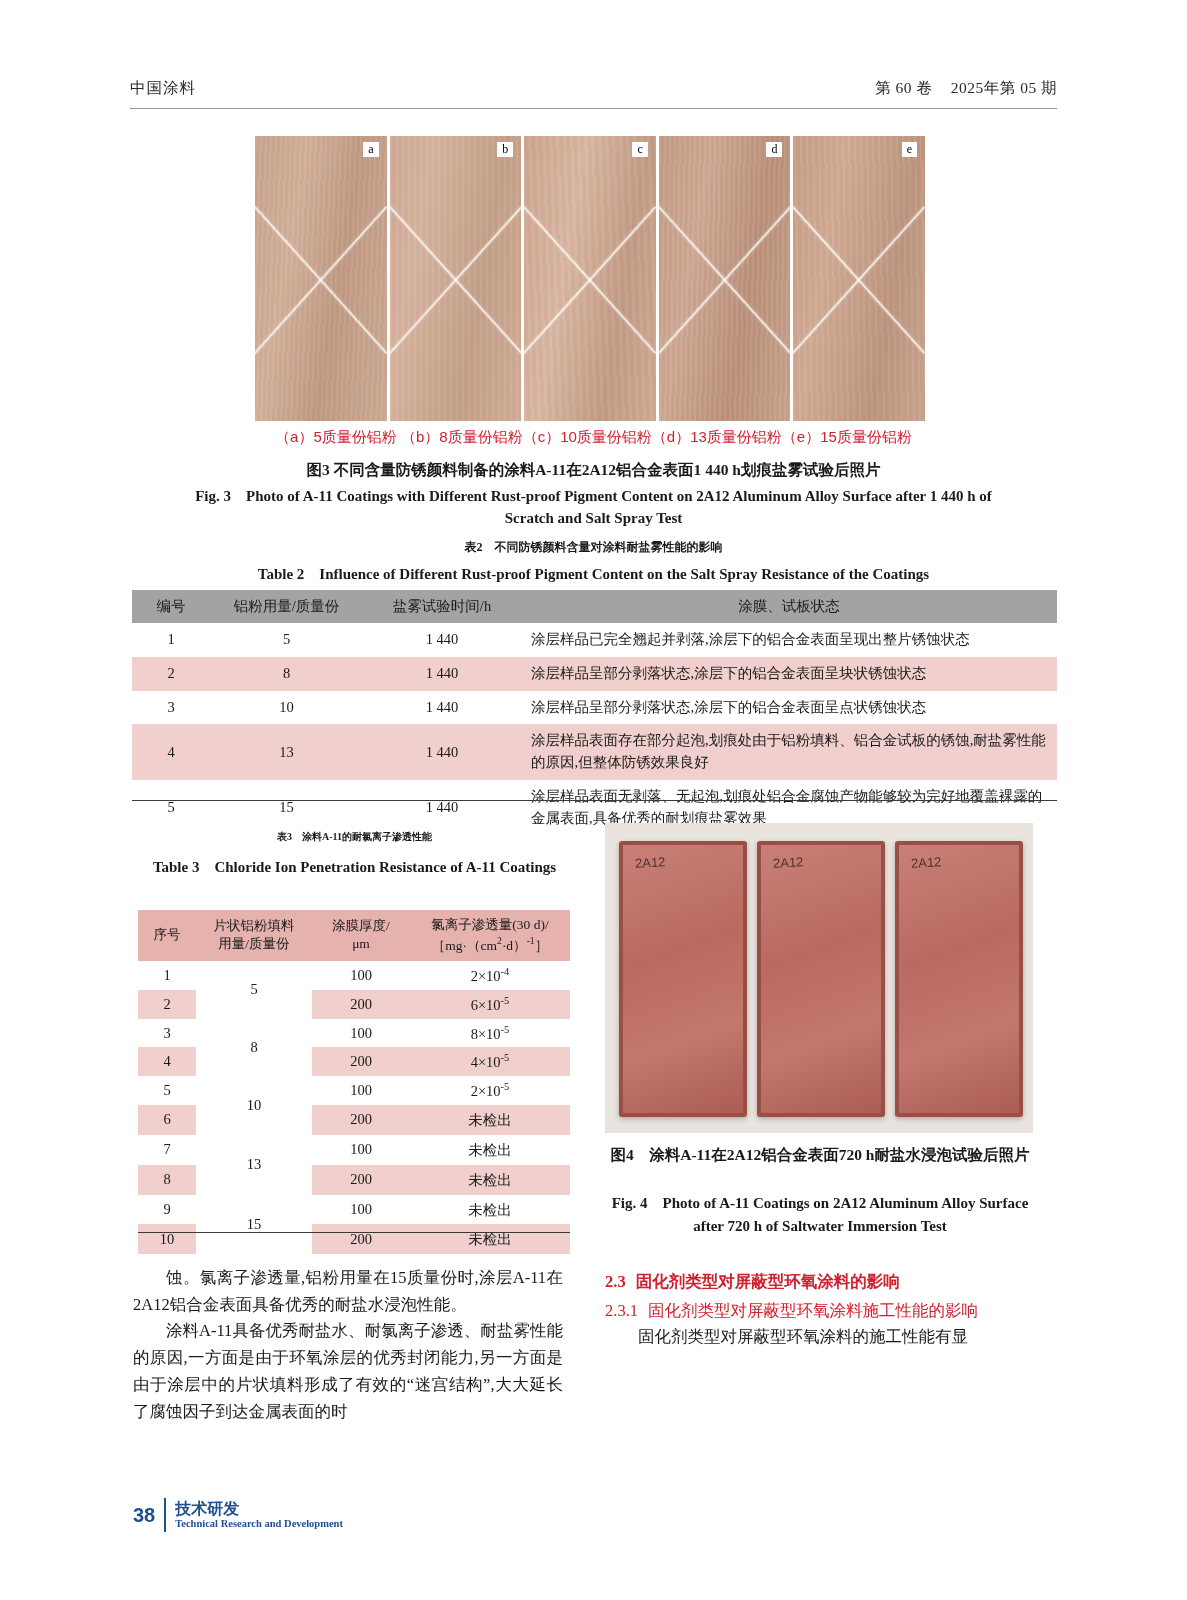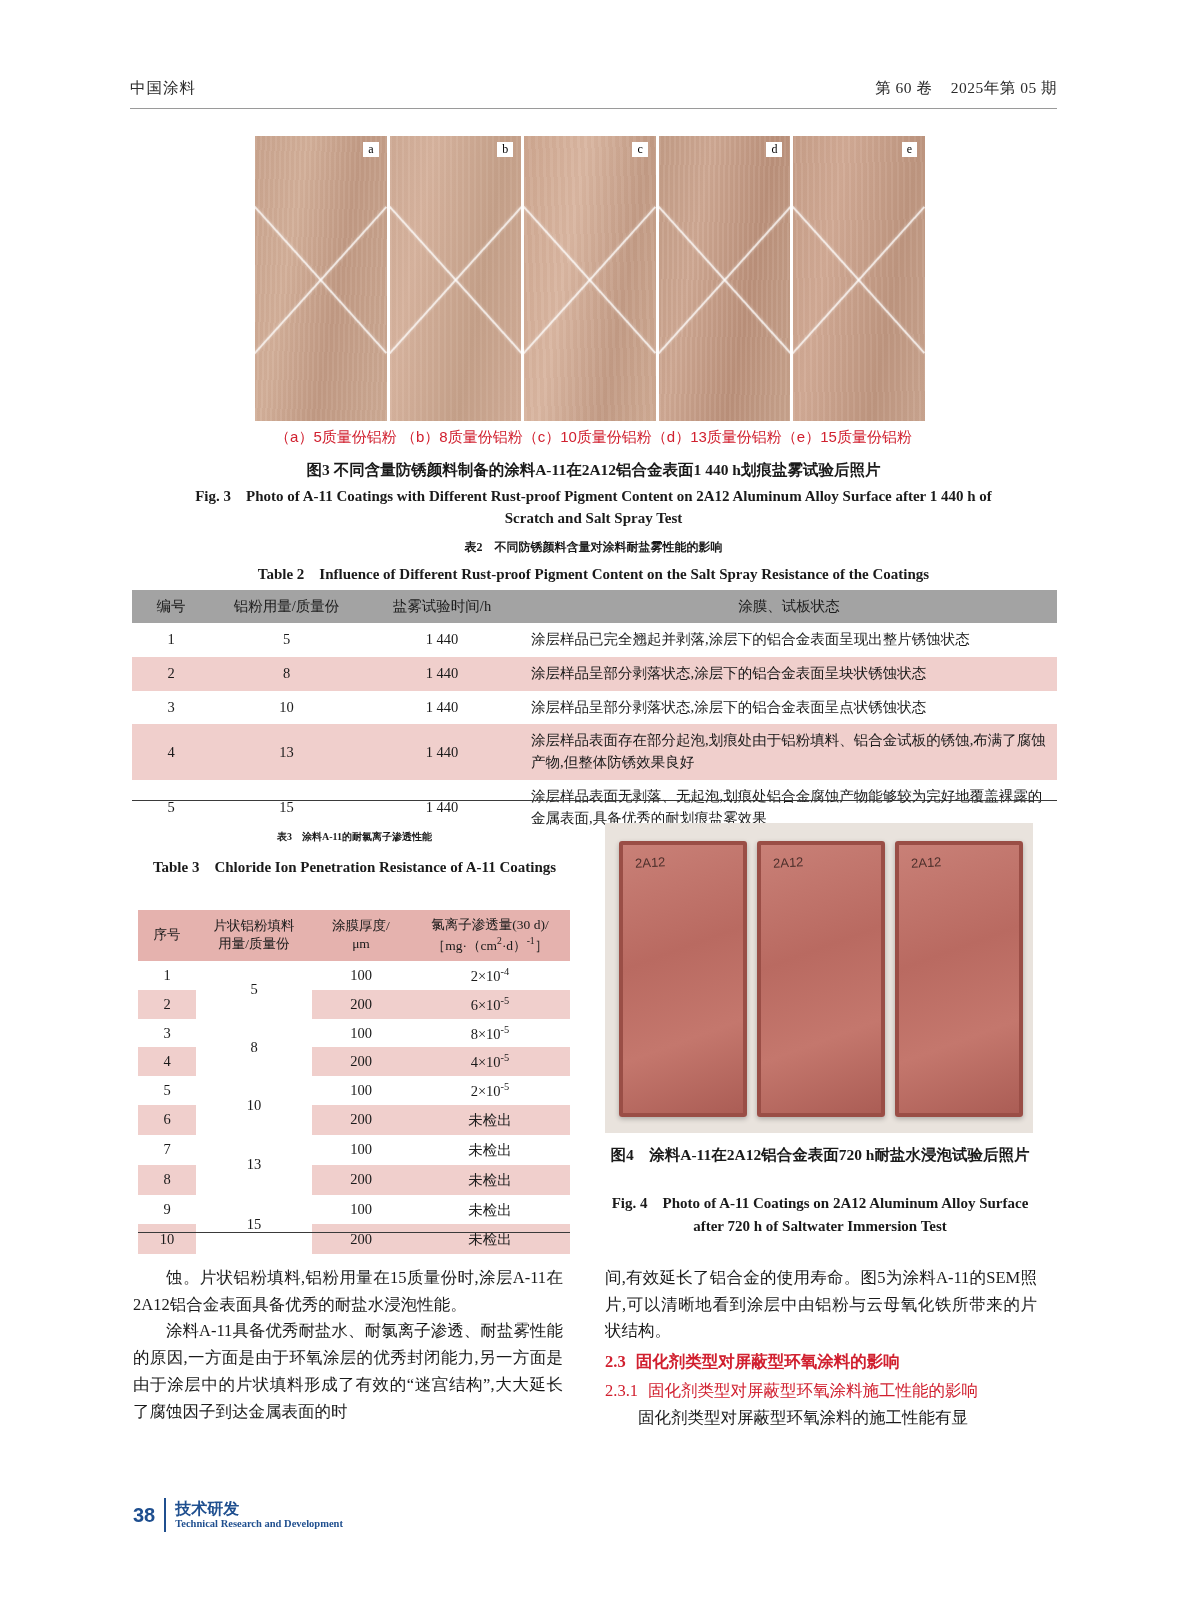--- a/index.html
+++ b/index.html
@@ -436,21 +436,21 @@
       <tr>
         <td class="c">3</td>
         <td class="c">10</td>
         <td class="c">1 440</td>
         <td class="desc">涂层样品呈部分剥落状态,涂层下的铝合金表面呈点状锈蚀状态</td>
       </tr>
       <tr class="alt">
         <td class="c">4</td>
         <td class="c">13</td>
         <td class="c">1 440</td>
-        <td class="desc">涂层样品表面存在部分起泡,划痕处由于铝粉填料、铝合金试板的锈蚀,布满了腐蚀产物,但整体防锈效果良好</td>
+        <td class="desc">涂层样品表面存在部分起泡,划痕处由于铝粉填料、铝合金试板的锈蚀,耐盐雾性能的原因,但整体防锈效果良好</td>
       </tr>
       <tr>
         <td class="c">5</td>
         <td class="c">15</td>
         <td class="c">1 440</td>
         <td class="desc">涂层样品表面无剥落、无起泡,划痕处铝合金腐蚀产物能够较为完好地覆盖裸露的金属表面,具备优秀的耐划痕盐雾效果</td>
       </tr>
     </tbody>
   </table>
   <div class="t2-top-border" style="top:800px"></div>
@@ -549,26 +549,25 @@
       <span class="tag">2A12</span>
     </div>
     <div class="plate" style="left:290px">
       <span class="tag">2A12</span>
     </div>
   </div>
   <div class="fig4-cap-cn">图4　涂料A-11在2A12铝合金表面720 h耐盐水浸泡试验后照片</div>
   <div class="fig4-cap-en">Fig. 4　Photo of A-11 Coatings on 2A12 Aluminum Alloy Surface after 720 h of Saltwater Immersion Test</div>
 
   <div class="col-left">
-    <p class="indent">蚀。片状铝粉填料,铝粉用量在15质量份时,涂层A-11在2A12铝合金表面具备优秀的耐盐水浸泡性能。</p>
+    <p class="indent">蚀。氯离子渗透量,铝粉用量在15质量份时,涂层A-11在2A12铝合金表面具备优秀的耐盐水浸泡性能。</p>
     <p class="indent">涂料A-11具备优秀耐盐水、耐氯离子渗透、耐盐雾性能的原因,一方面是由于环氧涂层的优秀封闭能力,另一方面是由于涂层中的片状填料形成了有效的“迷宫结构”,大大延长了腐蚀因子到达金属表面的时</p>
   </div>
 
   <div class="col-right">
-    <p>间,有效延长了铝合金的使用寿命。图5为涂料A-11的SEM照片,可以清晰地看到涂层中由铝粉与云母氧化铁所带来的片状结构。</p>
     <p class="h-red" style="margin-top:4px">
       <span class="num">2.3</span><span>固化剂类型对屏蔽型环氧涂料的影响</span>
     </p>
     <p class="sub-red" style="margin-top:2px">
       <span class="num" style="margin-right:10px">2.3.1</span><span>固化剂类型对屏蔽型环氧涂料施工性能的影响</span>
     </p>
     <p class="indent">固化剂类型对屏蔽型环氧涂料的施工性能有显</p>
   </div>
 
   <div class="footer">

